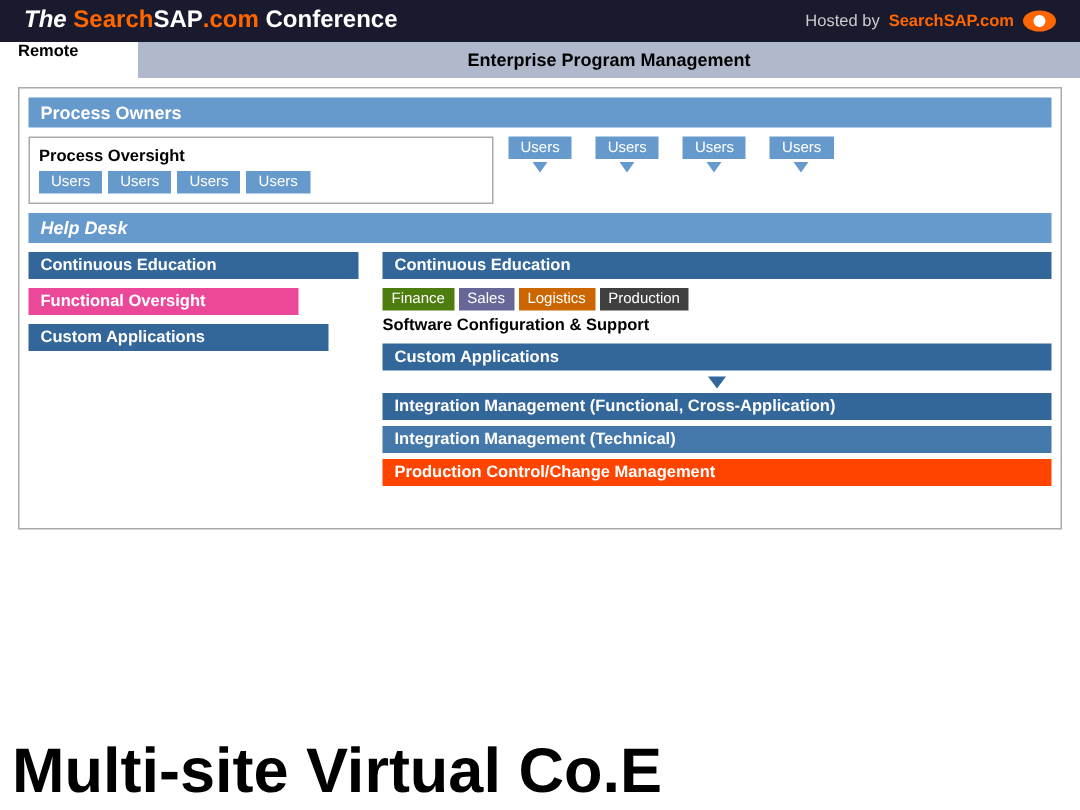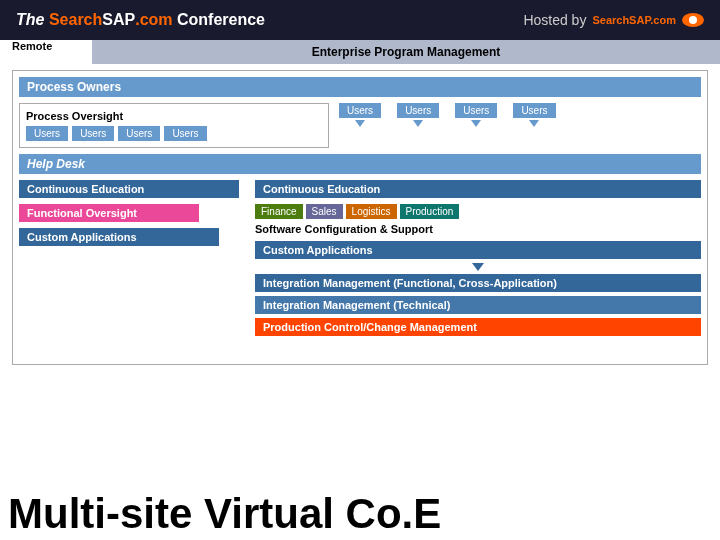--- a/index.html
+++ b/index.html
@@ -11,21 +11,21 @@
       background: #fff;
     }
 
     
     .header {
       background: #1a1a2e;
       color: #fff;
       padding: 8px 16px;
       display: flex;
       align-items: center;
-      height: 40px;
+      height: 28px;
     }
 
     
     .process-owners-bar {
       background: #6699cc;
       color: #fff;
       font-size: 12px;
       font-weight: bold;
       padding: 3px 8px;
       margin-bottom: 6px;
@@ -113,21 +113,21 @@
     .dept-btn {
       padding: 2px 6px;
       font-size: 10px;
       color: #fff;
       border: none;
       cursor: pointer;
     }
     .dept-btn.finance { background: #4d7c0f; }
     .dept-btn.sales { background: #666699; }
     .dept-btn.logistics { background: #cc6600; }
-    .dept-btn.production { background: #0f766e; }
+    .dept-btn.production { background: #404040; }
 
     .sw-config-label {
       font-size: 11px;
       font-weight: bold;
       color: #000;
       margin-bottom: 6px;
     }
 
     
     .custom-apps-left {
@@ -193,21 +193,21 @@
 
 <div style="width:720px;height:540px;position:relative;overflow:hidden;">
 
   <div class="header">
     <span style="font-size:16px;font-weight:bold;">
       <span style="font-style:italic;color:#fff;">The</span>
       <span style="color:#ff6600;font-weight:900;">Search</span><span style="color:#fff;font-weight:900;">SAP</span><span style="color:#ff6600;">.</span><span style="color:#ff6600;">com</span><span style="color:#fff;"> Conference</span>
     </span>
 
     <div style="margin-left:auto;display:flex;align-items:center;gap:6px;">
-      <span style="font-size:14px;color:#ccc;margin-left:31px;">Hosted by</span>
+      <span style="font-size:11px;color:#ccc;margin-left:31px;">Hosted by</span>
       <span style="font-size:11px;color:#ff6600;font-weight:bold;">SearchSAP.com</span>
       <div style="width:22px;height:14px;background:#ff6600;border-radius:50%;display:flex;align-items:center;justify-content:center;">
         <div style="width:8px;height:8px;background:#fff;border-radius:50%;"></div>
       </div>
     </div>
   </div>
 
   <div style="display:flex;align-items:stretch;height:24px;background:#fff;">
     <div style="width:92px;display:flex;align-items:flex-start;padding-left:12px;">
       <span style="font-size:11px;font-weight:bold;">Remote</span>

